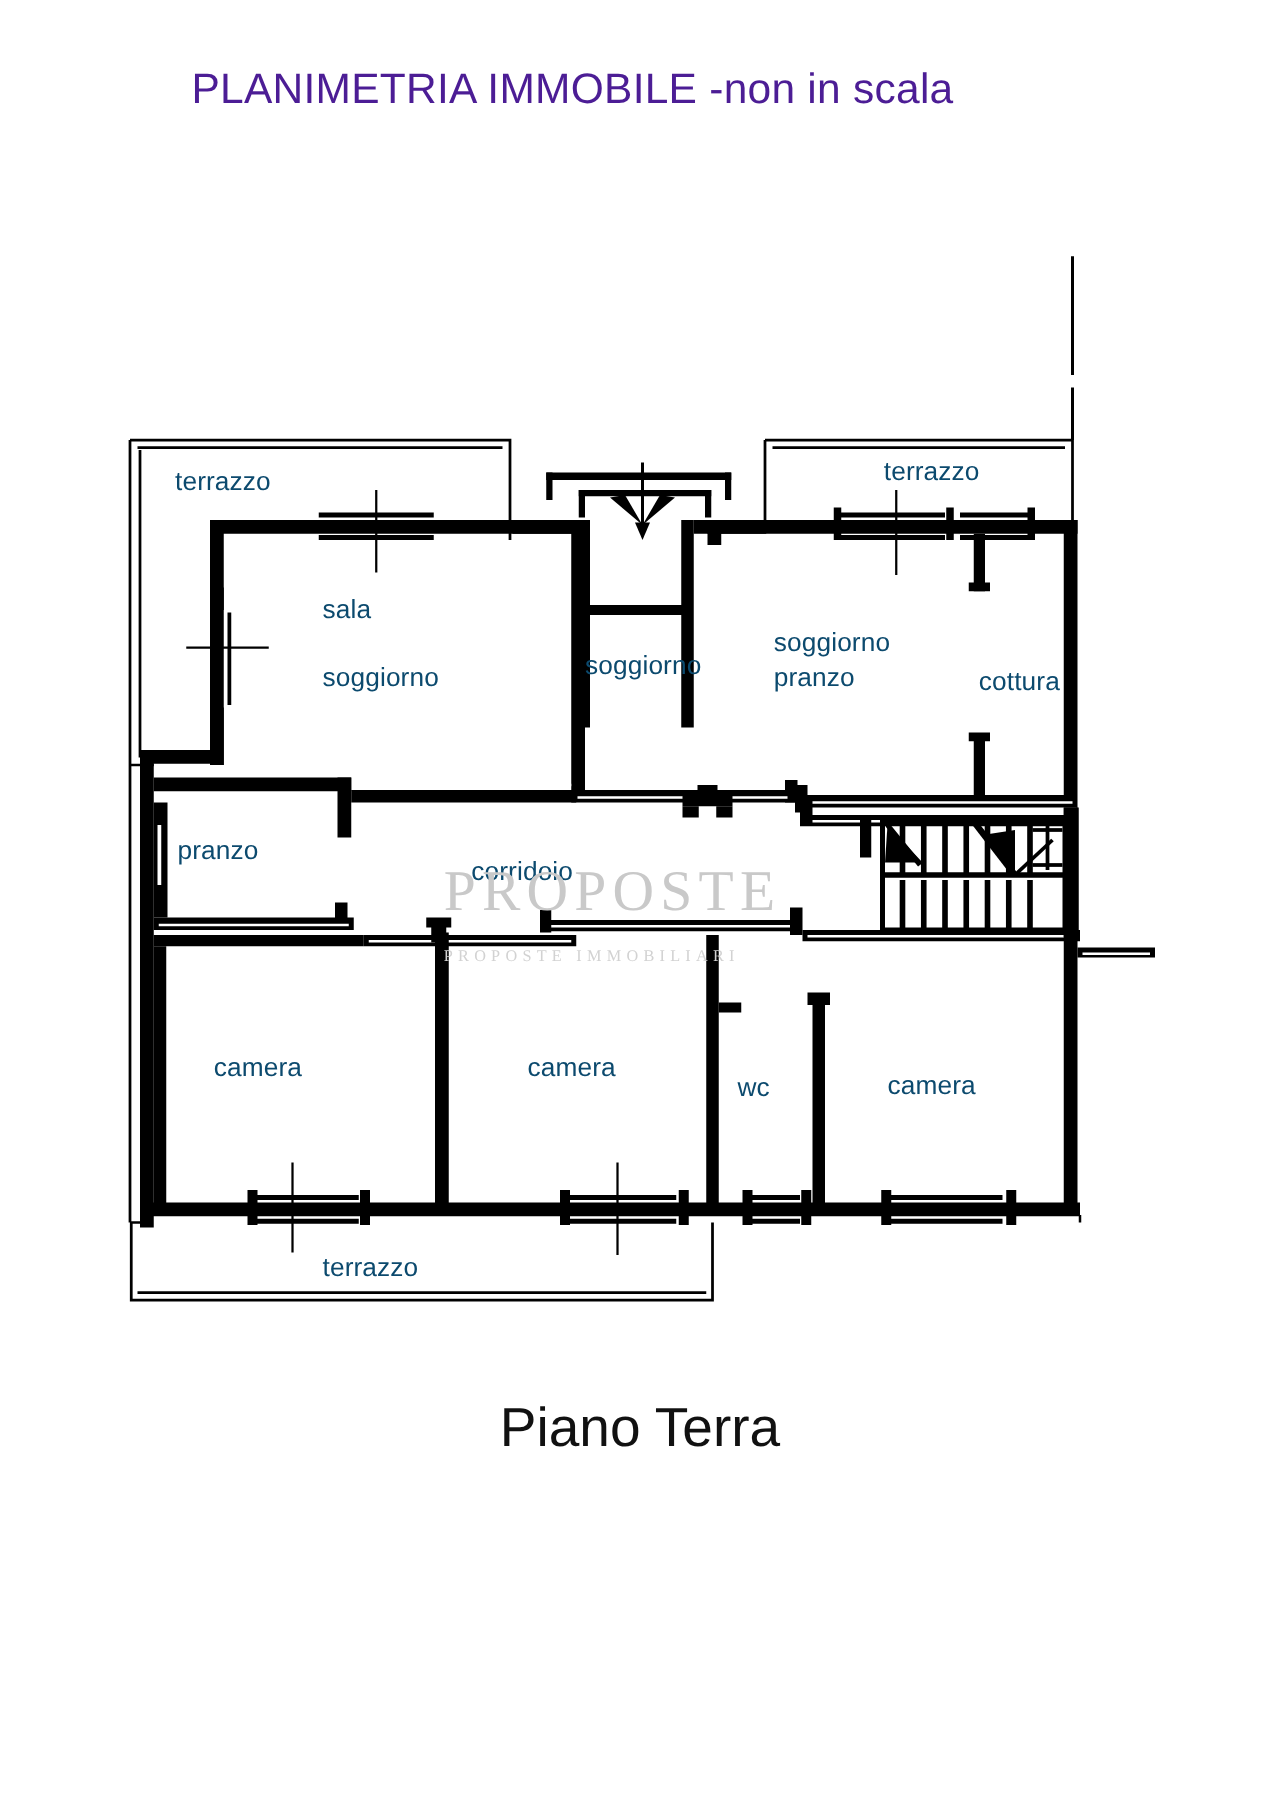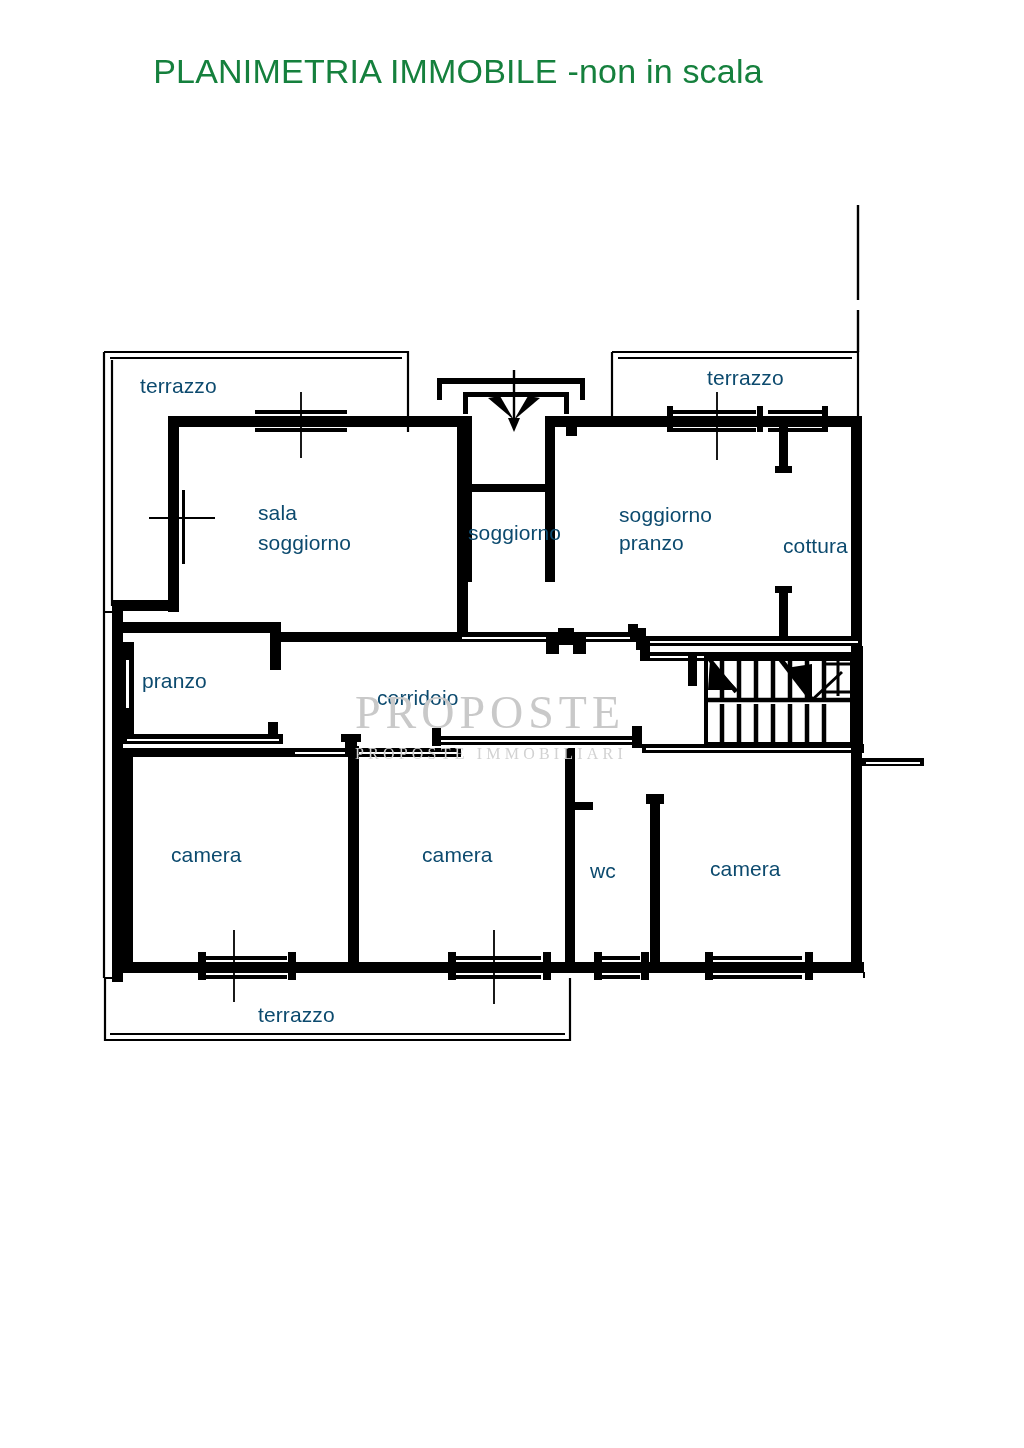--- a/index.html
+++ b/index.html
@@ -23,21 +23,21 @@
     background: #fff;
   }
   .title {
     position: absolute;
     left: 0;
     top: 52px;
     width: 916px;
     text-align: center;
     font-size: 34px;
     letter-spacing: 0.2px;
-    color: #15803d;
+    color: #4c1d95;
     white-space: nowrap;
   }
   .footer-title {
     position: absolute;
     left: 0;
     top: 1118px;
     width: 1024px;
     text-align: center;
     font-size: 44px;
     color: #111;
@@ -68,24 +68,24 @@
   }
   .wm-main {
     font-family: "Liberation Serif", serif;
     font-size: 46px;
     letter-spacing: 5px;
     color: #c9c9c9;
     line-height: 1;
   }
   .wm-sub {
     font-family: "Liberation Serif", serif;
-    font-size: 16px;
+    font-size: 13px;
     letter-spacing: 4.2px;
     color: #d2d2d2;
-    margin-top: 10px;
+    margin-top: 22px;
     line-height: 1;
   }
 </style>
 </head>
 <body>
 
 <div id="page">
 
   <div class="title">PLANIMETRIA IMMOBILE -non in scala</div>
 
@@ -309,21 +309,21 @@
     <g stroke="#000" stroke-width="2" fill="none">
       <path d="M104,612 L123,612"></path>
       <path d="M862,646 L862,752"></path>
       <path d="M104,978 L112,978"></path>
       <path d="M864,972 L864,978"></path>
     </g>
   </svg>
 
   <div class="room-label" style="left:140px; top:374px;">terrazzo</div>
 
-  <div class="room-label" style="left:258px; top:501px;text-align:center;">sala</div>
+  <div class="room-label" style="left:258px; top:476px;text-align:center;">sala</div>
   <div class="room-label" style="left:258px; top:531px;">soggiorno</div>
 
   <div class="room-label" style="left:468px; top:521px;">soggiorno</div>
 
   <div class="room-label" style="left:619px; top:503px;">soggiorno</div>
   <div class="room-label" style="left:619px; top:531px;">pranzo</div>
 
   <div class="room-label" style="left:783px; top:534px;">cottura</div>
 
   <div class="room-label" style="left:707px; top:366px;">terrazzo</div>
@@ -340,14 +340,15 @@
 
   <div class="room-label" style="left:710px; top:857px;">camera</div>
 
   <div class="room-label" style="left:258px; top:1003px;">terrazzo</div>
 
   <div class="watermark">
     <div class="wm-main">PROPOSTE</div>
     <div class="wm-sub">PROPOSTE IMMOBILIARI</div>
   </div>
 
+  <div class="footer-title">Piano Terra</div>
 
 </div>
 
 </body></html>

